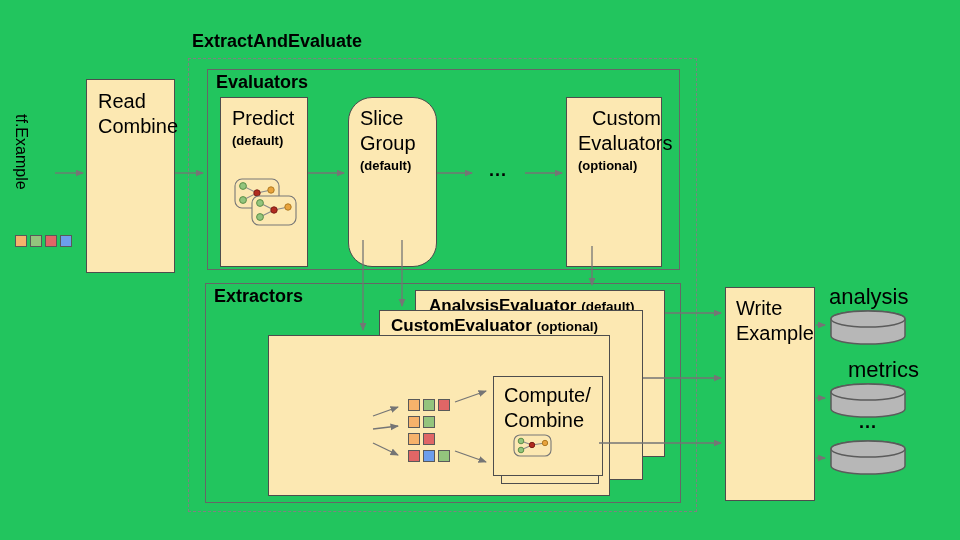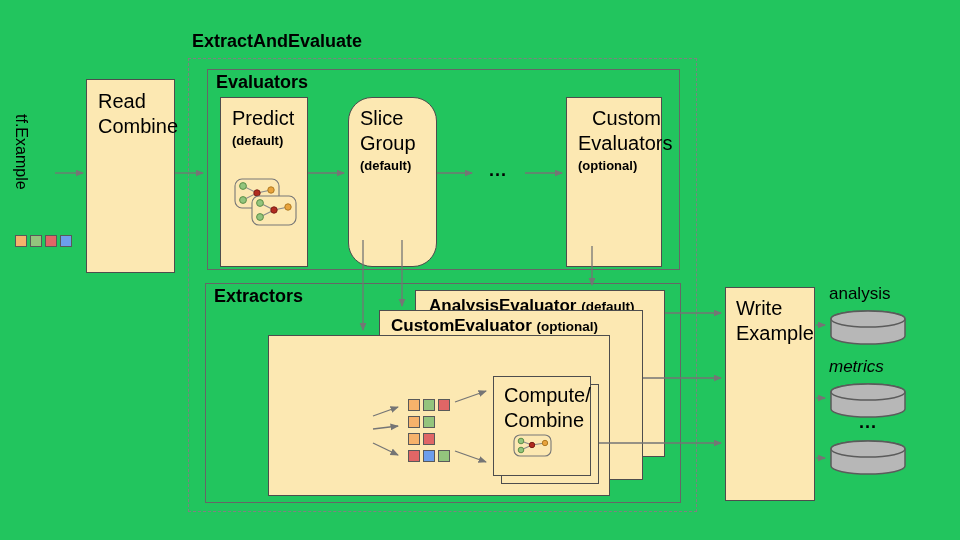--- a/index.html
+++ b/index.html
@@ -16,21 +16,21 @@
   .cream{background:var(--box-fill);border:1.4px solid var(--box-border);box-sizing:border-box;}
   .container{border:1.3px solid var(--container-border);box-sizing:border-box;background:transparent;}
   .dashedbox{border:1.5px dashed var(--dashed-border);box-sizing:border-box;}
   .h-title{font-size:18px;font-weight:bold;white-space:nowrap;}
   .bt{font-size:20px;font-weight:normal;line-height:1.24;}
   .qual{font-size:13px;font-weight:bold;margin-top:2px;}
   .stack-title{font-size:17px;font-weight:bold;white-space:nowrap;padding:5px 12px 0 13px;}
   .stack-title .q{font-size:13.5px;}
   .rot-label{writing-mode:vertical-rl;font-size:16px;white-space:nowrap;}
   .dots{font-size:18px;font-weight:bold;text-align:center;letter-spacing:1px;}
-  .out-label{font-size:17px;text-align:left;}
+  .out-label{font-size:22px;text-align:left;}
   .swatch{width:12px;height:12px;box-sizing:border-box;border:1.5px solid #595959;}
   .swatch-strip{display:flex;gap:3px;}
   .swatch-col{display:flex;flex-direction:column;gap:5px;}
   .swatch-row{display:flex;gap:3px;}
   #overlay{position:absolute;left:0;top:0;z-index:30;pointer-events:none;}
   #overlay line, #overlay path.conn{stroke:var(--arrow);stroke-width:1.3;fill:none;}
   #overlay marker path{fill:var(--arrow);stroke:none;}
   svg.deco{display:block;}
   .node-line{stroke:#8a8a8a;stroke-width:1.1;}
   .icon-rect{fill:none;stroke:#777;stroke-width:1.1;}
@@ -144,21 +144,21 @@
           <div class="swatch" style="background: rgb(224, 102, 102);"></div>
         </div>
         <div class="swatch-row">
           <div class="swatch" style="background: rgb(224, 102, 102);"></div>
           <div class="swatch" style="background: rgb(109, 158, 235);"></div>
           <div class="swatch" style="background: rgb(147, 196, 125);"></div>
         </div>
       </div>
 
     <div class="abs cream" style="left:232px;top:48px;width:98px;height:100px;"></div>
-    <div class="abs cream" style="left:224px;top:40px;width:98px;height:100px;">
+    <div class="abs cream" style="left:224px;top:40px;width:110px;height:100px;">
       <div class="bt" style="padding:6px 0 0 10px;">
         <span>Compute/</span><br>
         <span>Combine</span>
       </div>
       <svg class="deco abs" style="left:19px;top:57px;" width="40" height="24" viewBox="0 0 40 24">
         <rect class="icon-rect" x="1" y="1" width="37" height="21" rx="6"></rect>
         <line class="node-line" x1="8" y1="7" x2="19" y2="11"></line>
         <line class="node-line" x1="8" y1="16" x2="19" y2="11"></line>
         <line class="node-line" x1="19" y1="11" x2="32" y2="9"></line>
         <circle cx="8" cy="7" r="2.8" fill="#93C47D" stroke="#5F8F47"></circle>
@@ -175,21 +175,21 @@
       <span>Example</span>
     </div>
   </div>
 
   <div class="abs out-label" style="left:829px;top:284px;width:78px;">analysis</div>
   <svg class="deco abs" style="left:829px;top:309px;" width="78" height="36" viewBox="0 0 78 36">
     <path class="cyl-body" d="M2,10 A37,8 0 0 1 76,10 L76,27 A37,8 0 0 1 2,27 Z"></path>
     <ellipse class="cyl-body" cx="39" cy="10" rx="37" ry="8"></ellipse>
   </svg>
 
-  <div class="abs out-label" style="left:829px;top:357px;font-style:italic;">metrics</div>
+  <div class="abs out-label" style="left:848px;top:357px;">metrics</div>
   <svg class="deco abs" style="left:829px;top:382px;" width="78" height="36" viewBox="0 0 78 36">
     <path class="cyl-body" d="M2,10 A37,8 0 0 1 76,10 L76,27 A37,8 0 0 1 2,27 Z"></path>
     <ellipse class="cyl-body" cx="39" cy="10" rx="37" ry="8"></ellipse>
   </svg>
 
   <div class="abs dots" style="left:829px;top:412px;width:78px;">...</div>
   <svg class="deco abs" style="left:829px;top:439px;" width="78" height="36" viewBox="0 0 78 36">
     <path class="cyl-body" d="M2,10 A37,8 0 0 1 76,10 L76,27 A37,8 0 0 1 2,27 Z"></path>
     <ellipse class="cyl-body" cx="39" cy="10" rx="37" ry="8"></ellipse>
   </svg>

